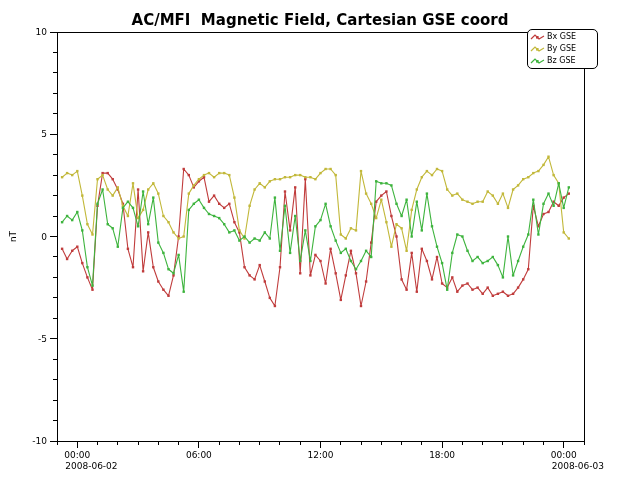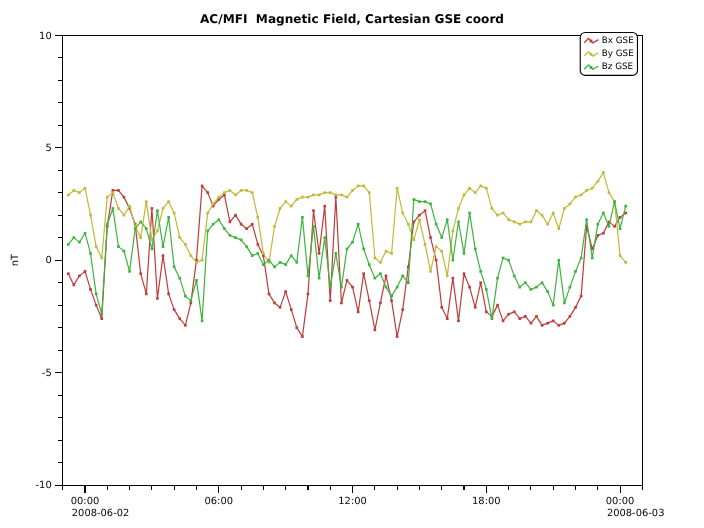--- a/index.html
+++ b/index.html
@@ -1,21 +1,21 @@
 <!DOCTYPE html>
 <html><head>
 <meta charset="utf-8">
 <style>
   html,body{margin:0;padding:0;background:#fff;}
   .canvas{position:relative;width:640px;height:480px;background:#ffffff;
           font-family:"DejaVu Sans","Liberation Sans",sans-serif;overflow:hidden;}
   .chart-title{position:absolute;top:11px;left:0;right:0;text-align:center;
-               font-size:11px;font-weight:bold;color:#000;white-space:pre;}
+               font-size:15px;font-weight:bold;color:#000;white-space:pre;}
   #plot-svg{position:absolute;left:0;top:0;}
-  .legend{position:absolute;left:527px;top:29px;width:53px;background:#fff;
+  .legend{position:absolute;left:527px;top:29px;width:71px;background:#fff;
           border:1px solid #000;border-radius:5px;padding:1px 0;box-sizing:border-box;z-index:2;}
   .legend-row{display:flex;align-items:center;gap:2px;height:12px;padding:0 2px;}
   .legend-row svg{flex:0 0 auto;}
   .legend-label{font-size:8px;color:#000;white-space:nowrap;line-height:12px;}
 </style>
 </head>
 <body>
 
 <div class="canvas">
   <div class="chart-title">AC/MFI  Magnetic Field, Cartesian GSE coord</div>

